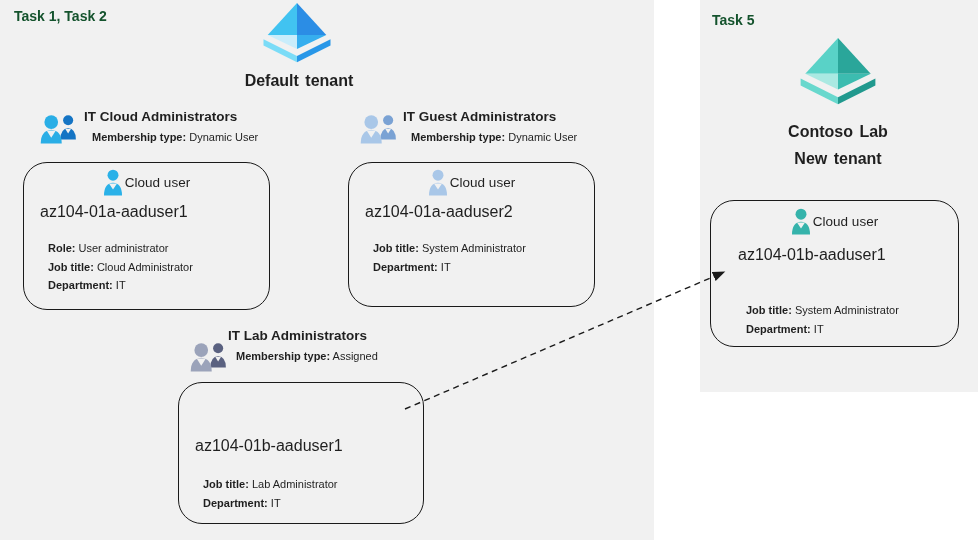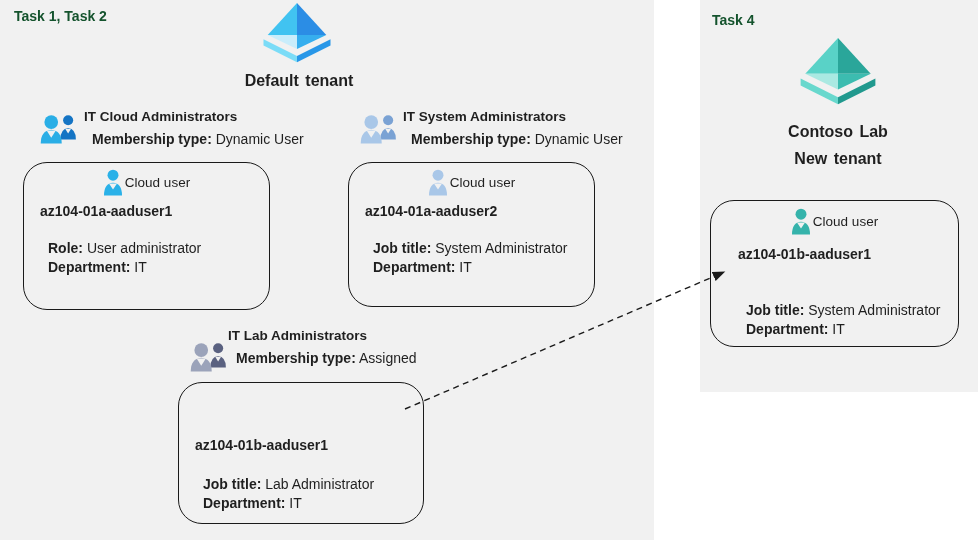--- a/index.html
+++ b/index.html
@@ -7,28 +7,28 @@
   .canvas{
     position:relative;width:978px;height:540px;overflow:hidden;
     font-family:"Liberation Sans",sans-serif;color:#1f1f1f;background:#ffffff;
   }
   .panel{position:absolute;background:#f1f1f1;}
   .panel-left{left:0;top:0;width:654px;height:540px;}
   .panel-right{left:700px;top:0;width:278px;height:392px;}
   .abs{position:absolute;}
   .task{font-weight:bold;font-size:14px;color:#14532d;white-space:nowrap;}
   .group-title{font-weight:bold;font-size:13.5px;white-space:nowrap;}
-  .line{font-size:14px;white-space:nowrap;padding-left:8px;}
+  .line{font-size:11px;white-space:nowrap;padding-left:8px;}
   .line b{font-weight:bold;}
   .details .line{line-height:18.5px;}
   .card{position:absolute;border:1.4px solid #1a1a1a;border-radius:24px;background:transparent;}
   .card-head{position:absolute;display:flex;align-items:center;gap:2px;}
   .card-head.centered{left:0;right:0;justify-content:center;}
   .type-label{font-size:13.5px;white-space:nowrap;}
-  .name{position:absolute;font-weight:bold;font-size:14px;white-space:nowrap;}
+  .name{position:absolute;font-weight:normal;font-size:16px;white-space:nowrap;}
   .tenant-title{position:absolute;font-weight:bold;font-size:16px;text-align:center;word-spacing:2px;}
   svg{display:block;}
   .arrow-overlay{position:absolute;left:0;top:0;pointer-events:none;}
 </style>
 </head>
 <body>
 
 <div class="canvas">
 
   <div class="panel panel-left"></div>
@@ -79,41 +79,45 @@
       </span>
       <span class="type-label">Cloud user</span>
     </div>
     <div class="name" style="left:16px;top:40px;">az104-01a-aaduser1</div>
     <div class="abs details" style="left:16px;top:76px;">
       <div class="line">
         <b>Role:</b>
         <span>User administrator</span>
       </div>
       <div class="line">
+        <b>Job title:</b>
+        <span>Cloud Administrator</span>
+      </div>
+      <div class="line">
         <b>Department:</b>
         <span>IT</span>
       </div>
     </div>
   </div>
 
   <div class="abs" style="left:358px;top:112px;">
     <svg width="42" height="33" viewBox="0 0 46 36">
       <g fill="#7aa2d4">
         <circle cx="33" cy="9" r="5.5"></circle>
         <path d="M24.5,30 Q24.5,18.5 33,17.5 Q41.5,18.5 41.5,30 Z"></path>
       </g>
       <path d="M29.8,18.4 L33,23.5 L36.2,18.4 Z" fill="#f1f1f1"></path>
       <g fill="#a9c7e8">
         <circle cx="14.5" cy="11" r="7.5"></circle>
         <path d="M3,34.5 Q3,20.5 14.5,19.5 Q26,20.5 26,34.5 Z"></path>
       </g>
       <path d="M9.5,20.2 L14.5,28 L19.5,20.2 Z" fill="#f1f1f1"></path>
     </svg>
   </div>
-  <div class="abs group-title" style="left:403px;top:109px;">IT System Administrators</div>
+  <div class="abs group-title" style="left:403px;top:109px;">IT Guest Administrators</div>
   <div class="abs line" style="left:403px;top:131px;">
     <b>Membership type:</b>
     <span>Dynamic User</span>
   </div>
 
   <div class="card" style="left:348px;top:162px;width:245px;height:143px;">
     <div class="card-head centered" style="top:6px;">
       <span>
         <svg width="20" height="27" viewBox="0 0 30 40">
           <circle cx="15" cy="9" r="8.2" fill="#a9c7e8"></circle>
@@ -163,21 +167,21 @@
         <b>Job title:</b>
         <span>Lab Administrator</span>
       </div>
       <div class="line">
         <b>Department:</b>
         <span>IT</span>
       </div>
     </div>
   </div>
 
-  <div class="abs task" style="left:712px;top:12px;">Task 4</div>
+  <div class="abs task" style="left:712px;top:12px;">Task 5</div>
   <div class="abs" style="left:799px;top:38px;">
     <svg width="78" height="67" viewBox="0 0 100 86">
       <polygon points="50,0 8,46 50,46" fill="#59d2c7"></polygon>
       <polygon points="50,0 92,46 50,46" fill="#2aa69a"></polygon>
       <polygon points="8,46 50,66 50,46" fill="#aae9e2"></polygon>
       <polygon points="92,46 50,66 50,46" fill="#3cbcb0"></polygon>
       <polygon points="2,52 50,76 50,85 2,61" fill="#68d8cd"></polygon>
       <polygon points="98,52 50,76 50,85 98,61" fill="#21998e"></polygon>
     </svg>
   </div>

